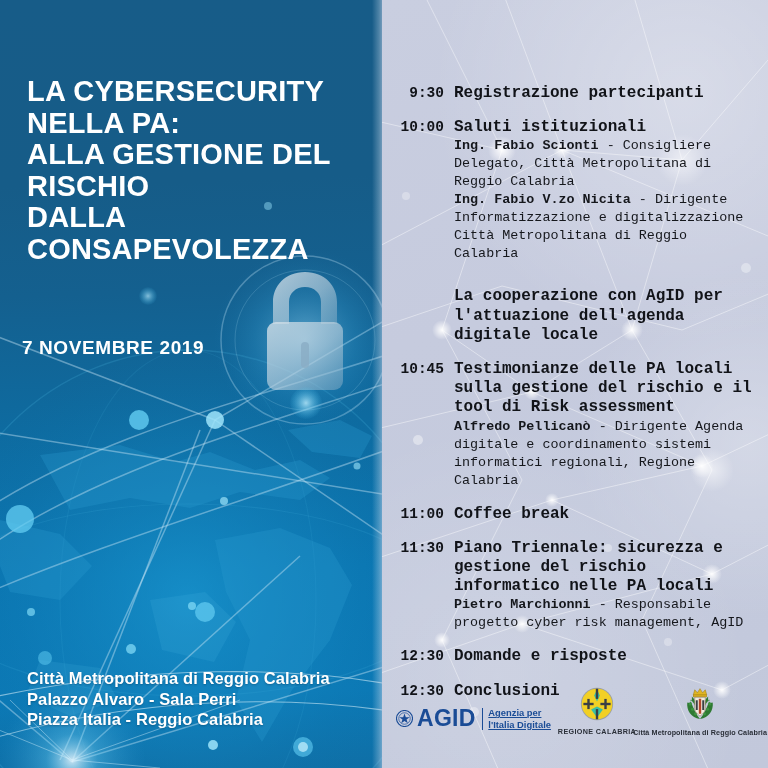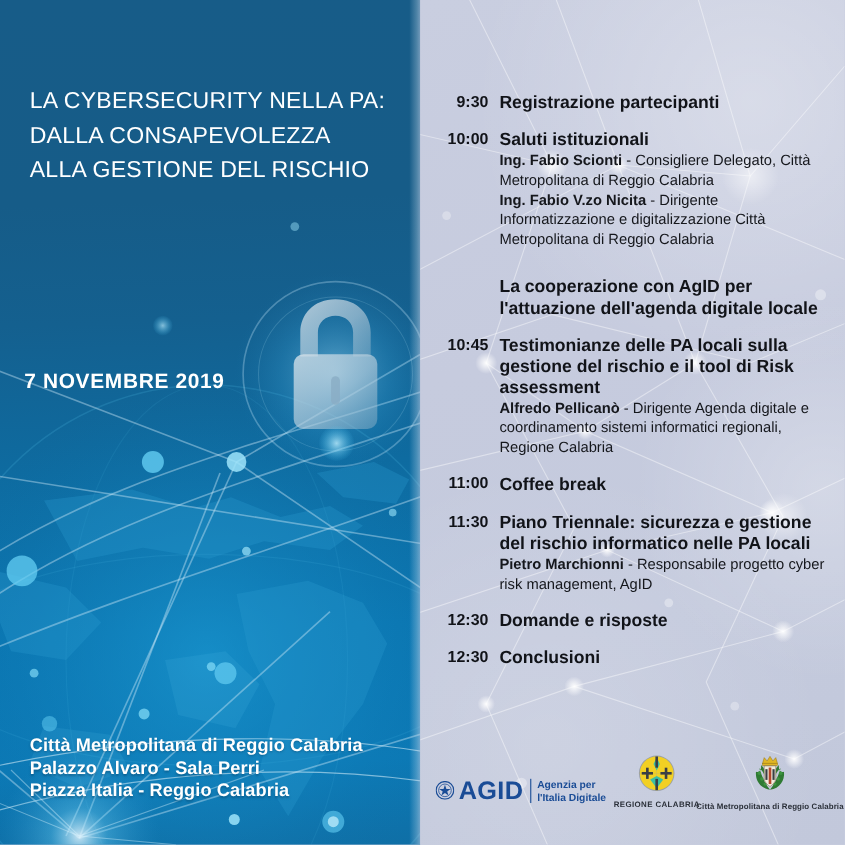--- a/index.html
+++ b/index.html
@@ -16,21 +16,21 @@
     background:linear-gradient(178deg,#175C88 0%,#165C88 24%,#14608F 38%,#0E6BA0 55%,#0A76B2 74%,#0B79B6 90%,#0F6FA6 100%);
   }
   .left-bgwrap{position:absolute;inset:0;overflow:hidden;}
   .left-bgwrap svg{position:absolute;top:0;left:0;}
   .left-edge{position:absolute;top:0;right:0;width:10px;height:768px;
     background:linear-gradient(90deg,rgba(255,255,255,0) 0%,rgba(210,225,240,.30) 70%,rgba(190,205,228,.55) 100%);}
 
   .left-content{position:relative;z-index:5;height:100%;}
   .title{
     position:absolute;left:27px;top:76px;width:340px;
-    color:#ffffff;font-weight:normal;font-size:21px;line-height:31.5px;
+    color:#ffffff;font-weight:bold;font-size:29px;line-height:31.5px;
     letter-spacing:.2px;
   }
   .date{
     position:absolute;left:22px;top:337px;
     color:#ffffff;font-weight:bold;font-size:19px;letter-spacing:.6px;
   }
   .venue{
     position:absolute;left:27px;top:668px;
     color:#ffffff;font-weight:bold;font-size:16.5px;line-height:20.5px;
     letter-spacing:.1px;text-shadow:0 1px 2px rgba(0,40,70,.35);
@@ -43,21 +43,21 @@
       radial-gradient(circle at 78% 12%, rgba(255,255,255,.30) 0%, rgba(255,255,255,0) 34%),
       radial-gradient(circle at 95% 58%, rgba(255,255,255,.26) 0%, rgba(255,255,255,0) 30%),
       radial-gradient(circle at 30% 88%, rgba(255,255,255,.16) 0%, rgba(255,255,255,0) 35%),
       linear-gradient(165deg,#C9CEE0 0%,#C6CBDE 40%,#C4CADD 70%,#C2C8DB 100%);
   }
   .right-bgwrap{position:absolute;inset:0;overflow:hidden;}
   .right-bgwrap svg{position:absolute;top:0;left:0;}
   .right-content{position:relative;z-index:5;height:100%;}
 
   .agenda{position:absolute;left:0;top:84px;width:386px;}
-  .item{display:flex;margin-bottom:15px;}
+  .item{display:flex;margin-bottom:15px;font-family:Liberation Mono, monospace;}
   .item .time{
     flex:0 0 62px;text-align:right;
     color:#111318;font-weight:bold;font-size:14.5px;line-height:19px;
     letter-spacing:0;
   }
   .item .body{margin-left:10px;width:300px;}
   .item .ttl{
     color:#111318;font-weight:bold;font-size:16px;line-height:19.2px;
   }
   .item .spk{
@@ -73,21 +73,21 @@
   }
   .logo{position:absolute;}
 
   
   .logo-agid{left:14px;bottom:12px;display:flex;align-items:center;}
   .agid-emblem{width:17px;height:17px;flex:0 0 17px;margin-right:4px;}
   .agid-word{
     color:#1A4C96;font-weight:bold;font-size:23px;letter-spacing:.3px;line-height:23px;
   }
   .agid-rule{width:1.6px;height:22px;background:#1A4C96;margin:0 5px 0 6px;}
-  .agid-sub{color:#1A4C96;font-size:9.4px;line-height:11.2px;font-weight:bold;}
+  .agid-sub{color:#1A4C96;font-size:9.4px;line-height:11.2px;font-weight:bold;text-decoration:underline;}
 
   
   .logo-rc{left:167px;bottom:6px;width:96px;text-align:center;}
   .rc-mark{width:34px;height:34px;margin:0 auto;}
   .rc-cap{
     color:#2a2f38;font-size:7.2px;font-weight:bold;letter-spacing:.35px;margin-top:2px;
   }
 
   
   .logo-cm{left:250px;bottom:5px;width:136px;text-align:center;}
@@ -204,22 +204,22 @@
           <circle cx="268" cy="206" r="4" fill="#9DE4FA" fill-opacity=".45"></circle>
         </g>
       </svg>
     </div>
 
     <div class="left-edge"></div>
 
     <div class="left-content">
       <div class="title">
         <div>LA CYBERSECURITY NELLA PA:</div>
+        <div>ALLA GESTIONE DEL RISCHIO</div>
         <div>DALLA CONSAPEVOLEZZA</div>
-        <div>ALLA GESTIONE DEL RISCHIO</div>
       </div>
 
       <div class="date">7 NOVEMBRE 2019</div>
 
       <div class="venue">
         <div>Città Metropolitana di Reggio Calabria</div>
         <div>Palazzo Alvaro - Sala Perri</div>
         <div>Piazza Italia - Reggio Calabria</div>
       </div>
     </div>

